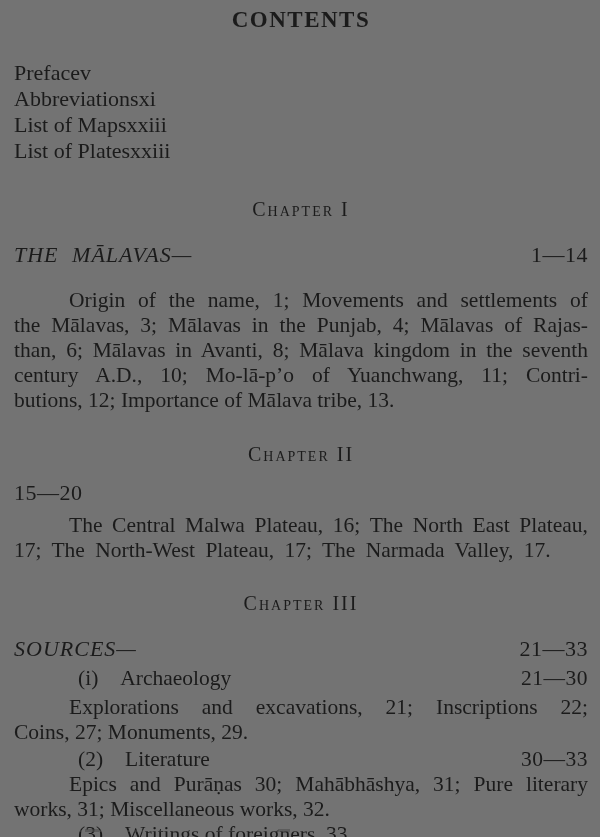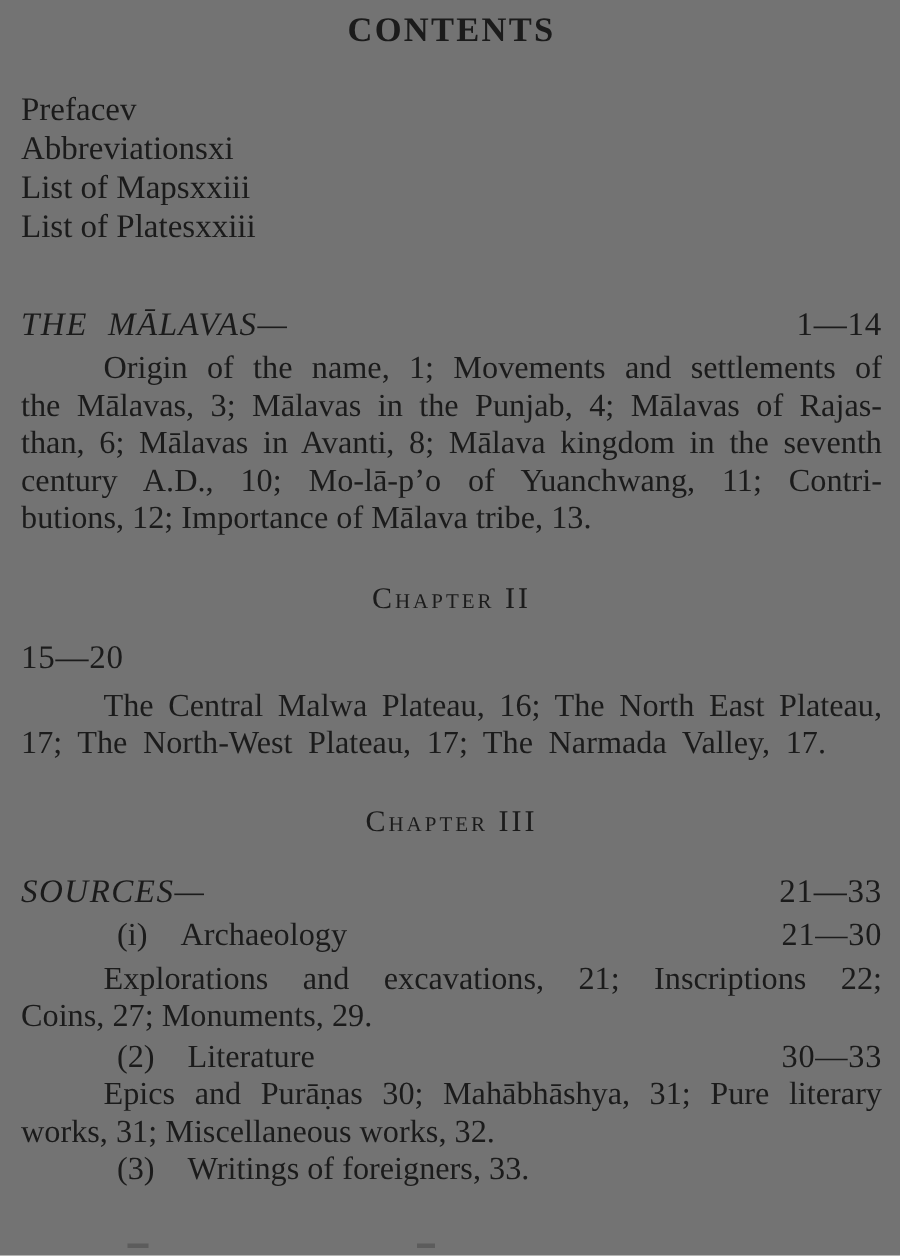--- a/index.html
+++ b/index.html
@@ -41,31 +41,31 @@
   .ch1-heading { margin-top: 34px; }
   .ch2-heading { margin-top: 30px; }
   .ch3-heading { margin-top: 29px; }
   .chapter-title-row {
     display: flex;
     justify-content: space-between;
     align-items: baseline;
     font-size: 22px;
     line-height: 26px;
   }
-  .ch1-title-row { margin-top: 39px; }
+  .ch1-title-row { margin-top: 22px; }
   .ch2-title-row { margin-top: 15px; }
   .ch3-title-row { margin-top: 22px; }
   .chapter-title {
     font-style: italic;
     letter-spacing: 1px;
     word-spacing: 7px;
   }
   .page-range { font-style: normal; letter-spacing: 0.5px; }
   .para { font-size: 21.5px; line-height: 25px; }
-  .para-ch1 { margin-top: 4px; }
+  .para-ch1 { margin-top: 20px; }
   .para-ch2 { margin-top: 7px; }
   .para-sub { margin-top: 4px; }
   .line { text-align: justify; text-align-last: justify; }
   .line.first { text-indent: 55px; }
   .line.noju { text-align: left; text-align-last: left; }
   .line.spread { word-spacing: 5px; }
   .subsection-row {
     display: flex;
     justify-content: space-between;
     align-items: flex-end;
@@ -108,20 +108,21 @@
     <div class="toc-row">
       <span>List of Maps</span>
       <span>xxiii</span>
     </div>
     <div class="toc-row">
       <span>List of Plates</span>
       <span>xxiii</span>
     </div>
   </div>
 
+  <div class="chapter-heading ch1-heading">Chapter I</div>
   <div class="chapter-title-row ch1-title-row">
     <span class="chapter-title">THE MĀLAVAS—</span>
     <span class="page-range">1—14</span>
   </div>
   <div class="para para-ch1">
     <div class="line first">Origin of the name, 1; Movements and settlements of</div>
     <div class="line">the Mālavas, 3; Mālavas in the Punjab, 4; Mālavas of Rajas-</div>
     <div class="line">than, 6; Mālavas in Avanti, 8; Mālava kingdom in the seventh</div>
     <div class="line">century A.D., 10; Mo-lā-p’o of Yuanchwang, 11; Contri-</div>
     <div class="line noju">butions, 12; Importance of Mālava tribe, 13.</div>

